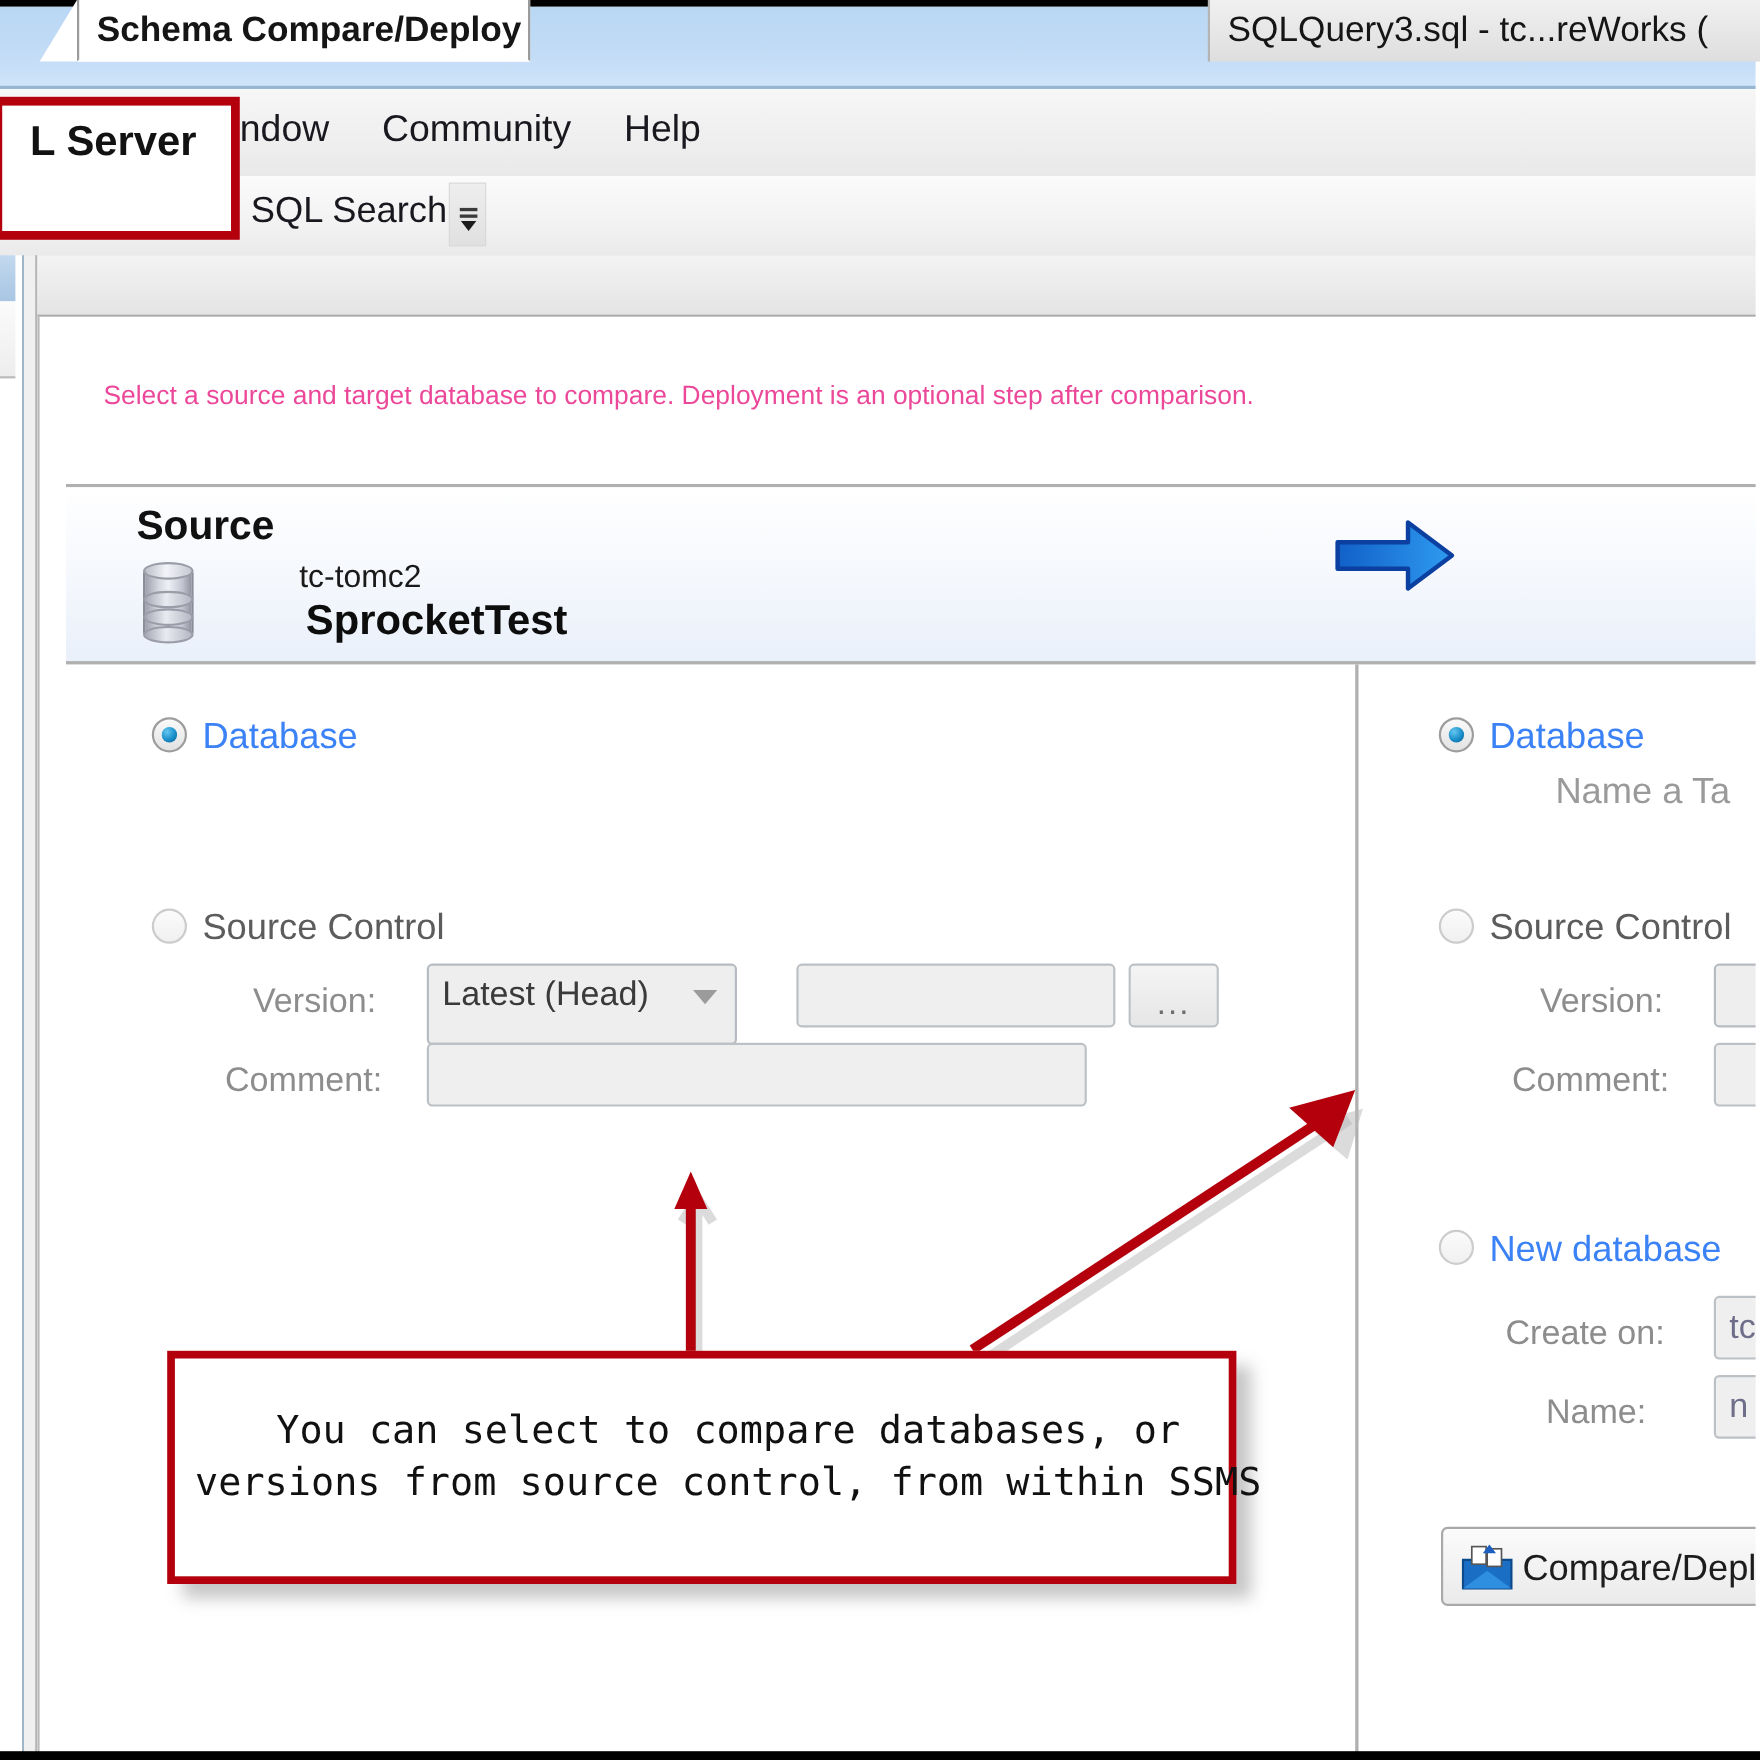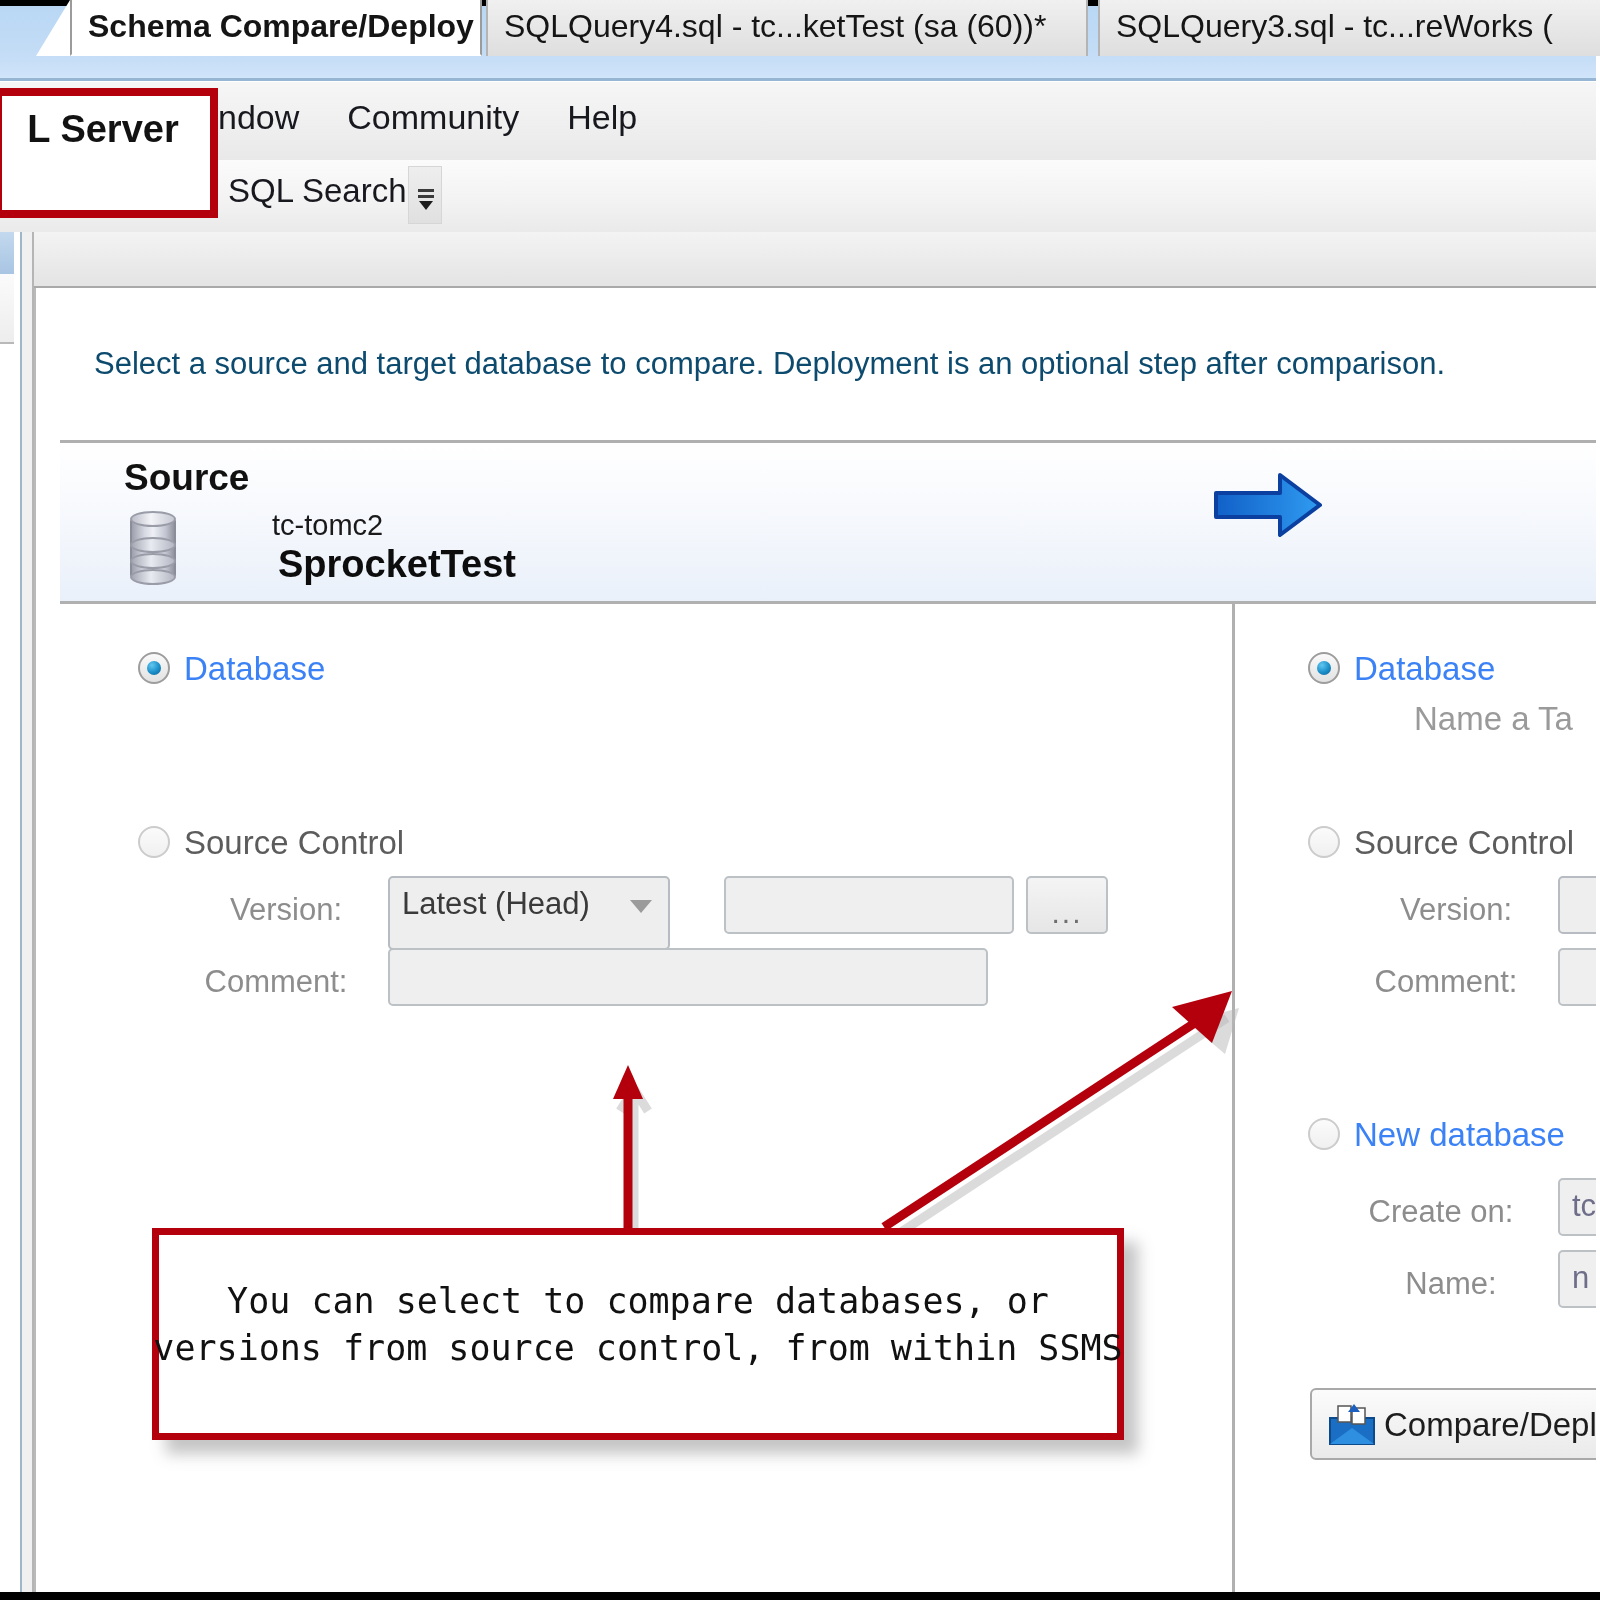--- a/index.html
+++ b/index.html
@@ -175,22 +175,22 @@
     left: 34px; top: 288px;
     width: 1566px; height: 1312px;
     background: #ffffff;
     border-left: 2px solid #b9b9b9;
     box-sizing: border-box;
   }
 
   .intro-text {
     position: absolute;
     left: 58px; top: 58px;
-    font-size: 31px;
-    color: #0c4a6e;
+    font-size: 24px;
+    color: #ec4899;
     white-space: nowrap;
   }
 
   .hr-top {
     position: absolute;
     left: 24px; top: 152px;
     width: 1540px; height: 3px;
     background: #b0b0b0;
   }
 
@@ -477,23 +477,20 @@
 
   <div class="left-dock"></div>
   <div class="left-dock-tabstub"></div>
   <div class="left-dock-stub2"></div>
   <div class="left-gutter"></div>
 
   <div class="tabstrip"></div>
   <div class="tab-skew-l"></div>
   <div class="tab active" style="left:70px; width:412px;">
     <span>Schema Compare/Deploy</span>
-  </div>
-  <div class="tab inactive" style="left:486px; width:602px;">
-    <span>SQLQuery4.sql - tc...ketTest (sa (60))*</span>
   </div>
   <div class="tab inactive" style="left:1098px; width:520px;">
     <span>SQLQuery3.sql - tc...reWorks (</span>
   </div>
 
   <div class="doc-body">
 
     <div class="intro-text">Select a source and target database to compare. Deployment is an optional step after comparison.</div>
 
     <div class="hr-top"></div>
@@ -607,21 +604,21 @@
       <g transform="translate(7,7)">
         <path d="M8 244 L340 26" fill="none" stroke="#b8b8b8" stroke-width="9" opacity="0.5"></path>
         <path d="M352 16 L300 30 L338 62 Z" fill="#b8b8b8" opacity="0.5"></path>
       </g>
       <path d="M4 242 L336 24" fill="none" stroke="#b3000c" stroke-width="9"></path>
       <path d="M352 6 L292 22 L332 58 Z" fill="#b3000c"></path>
     </svg>
   </div>
 
   <div class="callout"></div>
-  <div class="callout-text" style="left:152px; top:1278px; width:972px;">You can select to compare databases, or
+  <div class="callout-text" style="left:152px; top:1278px; width:972px;padding-left:24px;">You can select to compare databases, or
 versions from source control, from within SSMS</div>
 
   <div class="redbox"></div>
   <div class="redbox-text">L Server</div>
 
   <div class="right-edge"></div>
   <div class="bottom-black"></div>
 
 </div>
 

